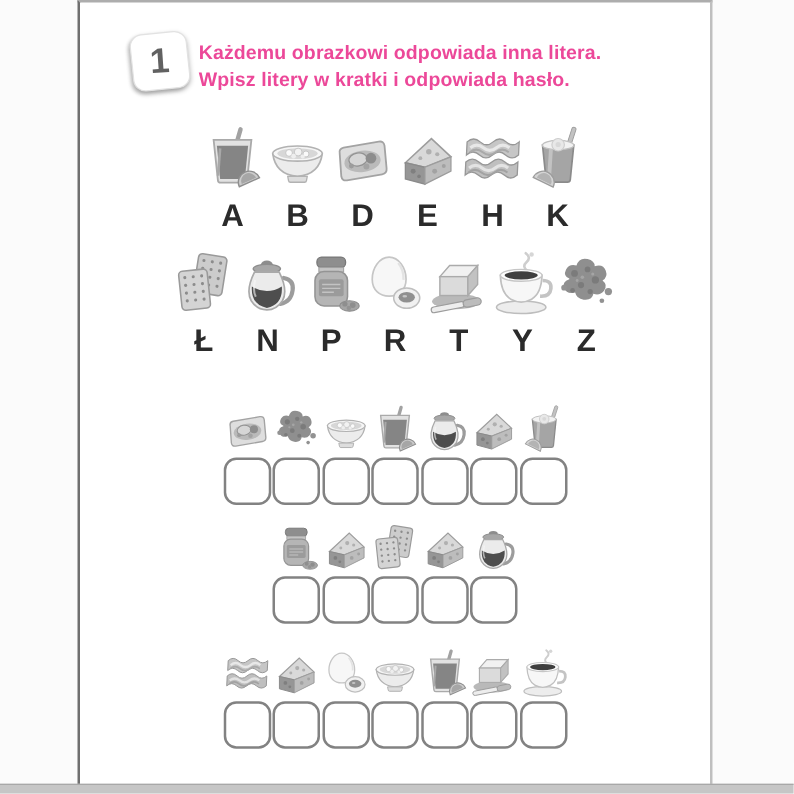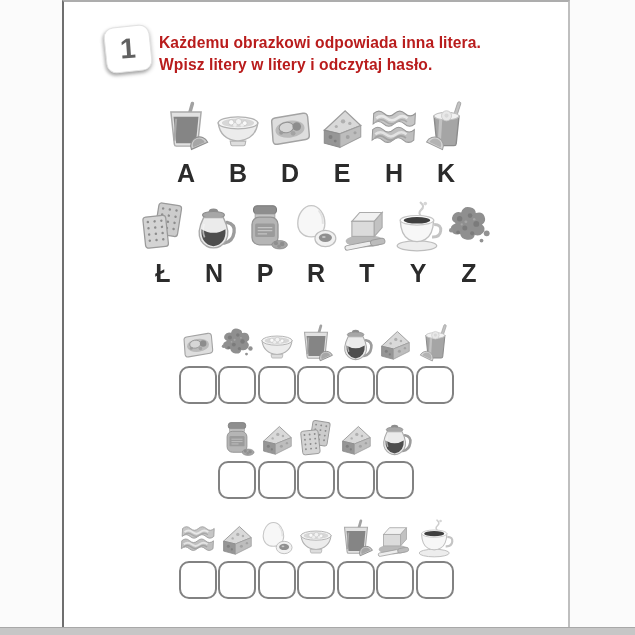--- a/index.html
+++ b/index.html
@@ -30,21 +30,21 @@
     background: #fff;
     border: 1px solid #e2e2e2;
     border-radius: 10px;
     box-shadow: 0 2px 4px rgba(0,0,0,.28), -2px 2px 3px rgba(0,0,0,.14);
     transform: rotate(-6deg);
     display: flex; align-items: center; justify-content: center;
   }
   .badge span { font-size: 28px; font-weight: 700; color: #616161; transform: rotate(2deg); }
   .instruction {
     position: absolute; left: 95px; top: 30px;
-    font-size: 15.6px; font-weight: 700; color: #b91c1c;
+    font-size: 15.6px; font-weight: 700; color: #ec4899;
     line-height: 1.42; letter-spacing: .1px;
   }
   .legend-row {
     position: absolute; left: 0; width: 100%;
     display: flex; justify-content: center;
   }
   #legend-row-0 { top: 96px; }
   #legend-row-1 { top: 196px; }
   .legend-cell { width: 52px; display: flex; flex-direction: column; align-items: center; }
   #legend-row-1 .legend-cell { width: 51px; }
@@ -254,21 +254,21 @@
 </div>
 
 <div class="sheet">
 
   <div class="badge">
     <span>1</span>
   </div>
 
   <div class="instruction">
     <div>Każdemu obrazkowi odpowiada inna litera.</div>
-    <div>Wpisz litery w litery i odczytaj hasło.</div>
+    <div>Wpisz litery w kratki i odpowiada hasło.</div>
   </div>
 
   <div class="legend-row" id="legend-row-0">
       <div class="legend-cell">
         <svg class="legend-icon">
           <use href="#sym-juice-glass" xlink:href="#sym-juice-glass"></use>
         </svg>
         <div class="legend-letter">A</div>
       </div>
       <div class="legend-cell">

